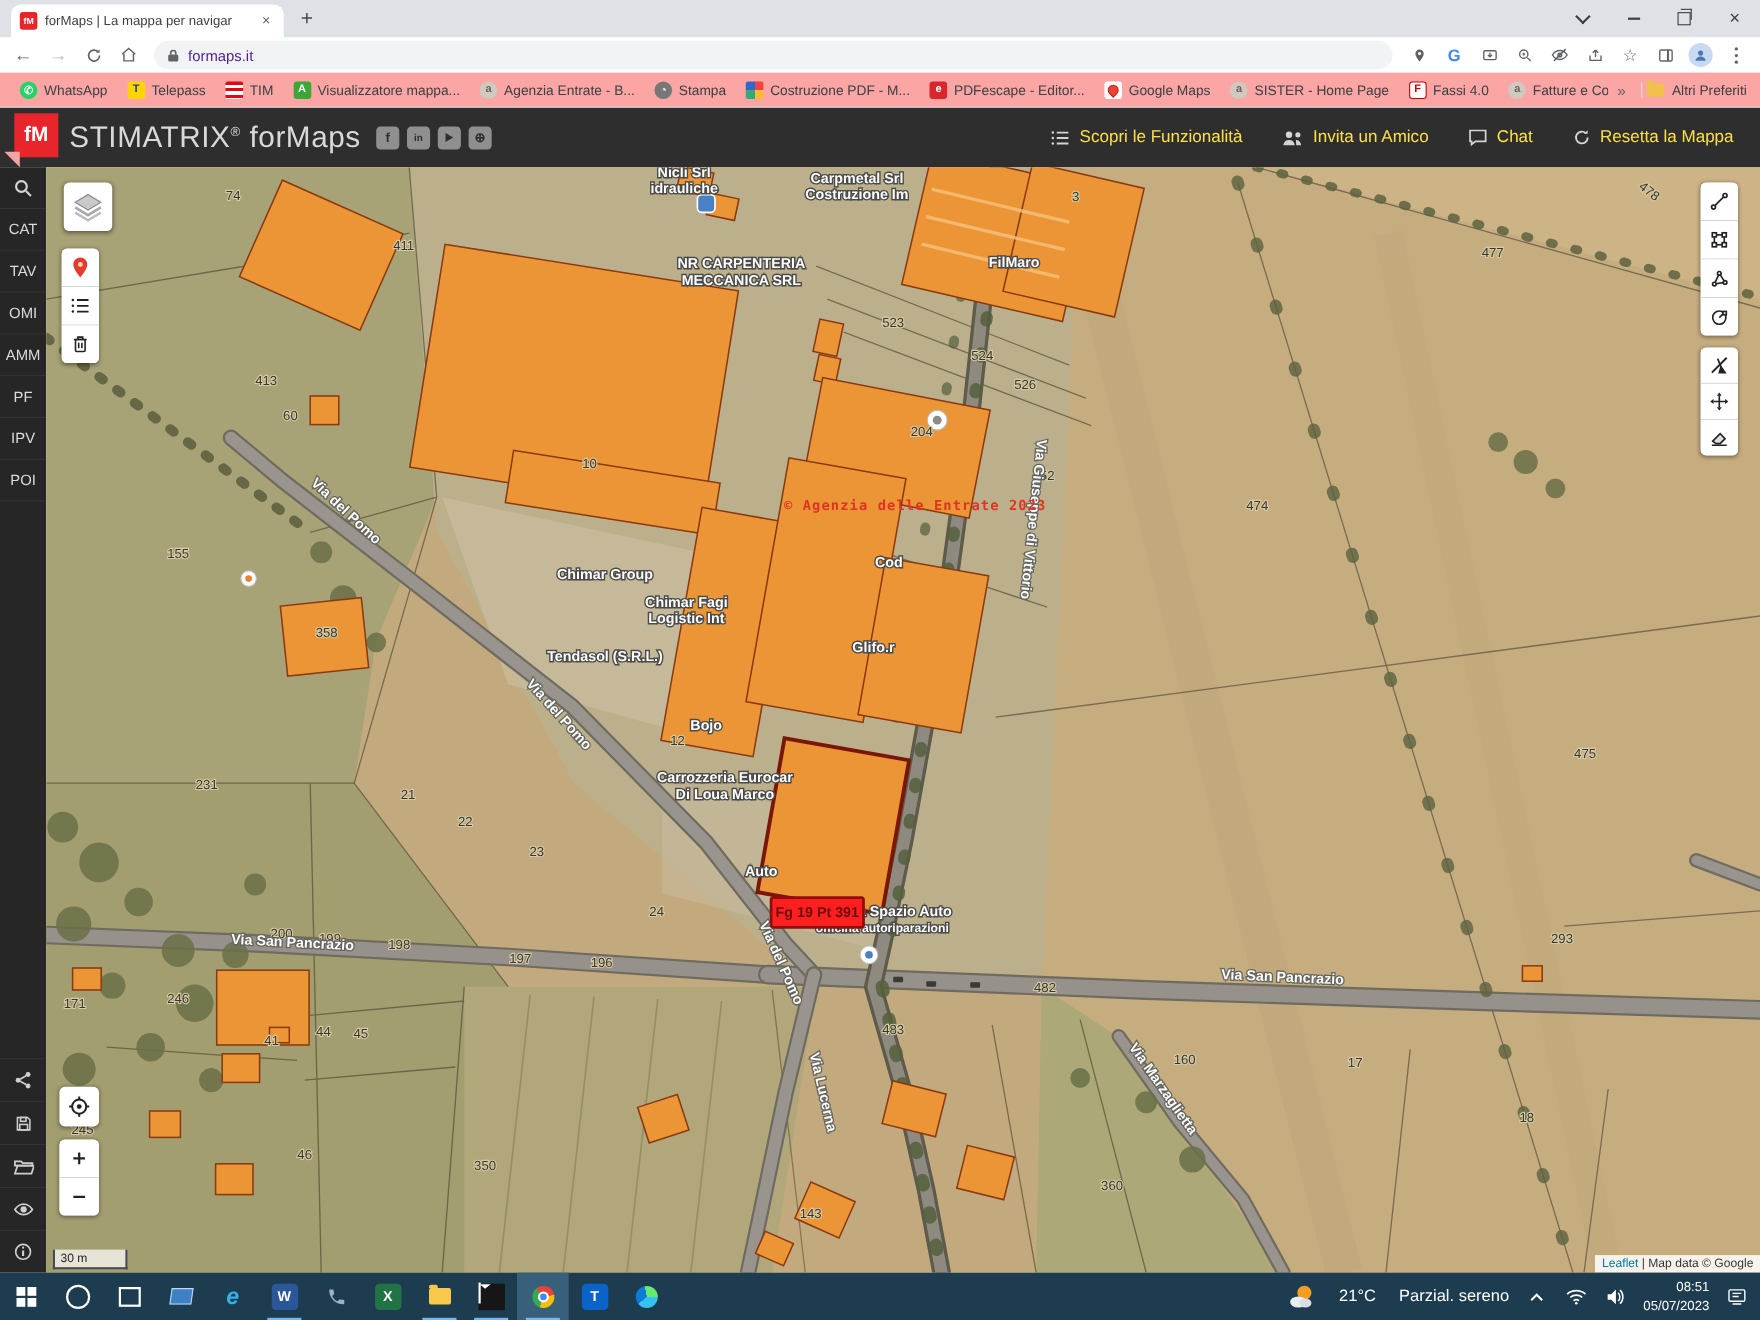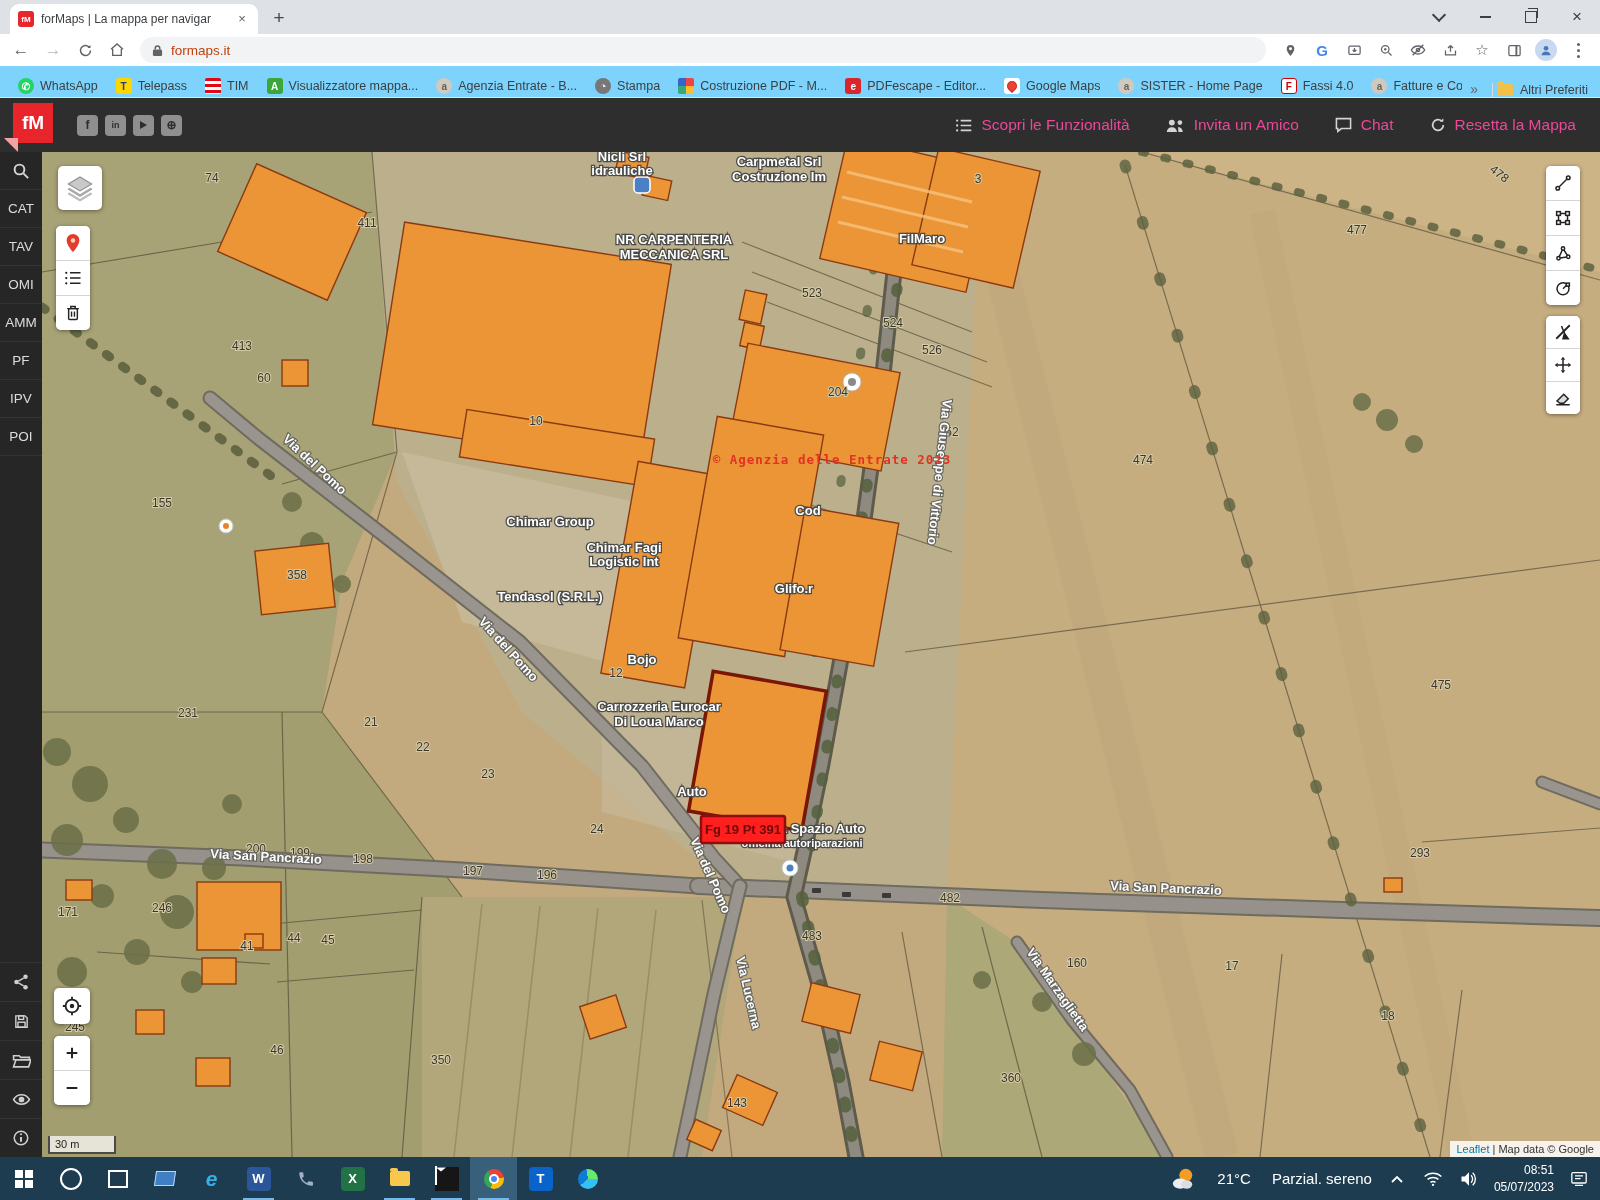--- a/index.html
+++ b/index.html
@@ -23,28 +23,28 @@
   .mini{width:11px;height:2px;background:#3c4043;}
   .maxi{width:10px;height:10px;border:1.5px solid #3c4043;position:relative;}
   .maxi::before{content:"";position:absolute;left:2px;top:-4px;width:9px;height:9px;border:1.5px solid #3c4043;border-left:none;border-bottom:none;}
   .closx{font-size:17px;color:#3c4043;}
   .closx::before{content:"×";}
 
   .toolbar{position:absolute;left:0;top:34px;width:100%;height:32px;background:#fff;display:flex;align-items:center;padding:0 8px;box-sizing:border-box;gap:6px;}
   .navic{width:26px;height:26px;display:flex;align-items:center;justify-content:center;font-size:17px;color:#5f6368;border-radius:50%;flex:none;}
   .navic.dis{color:#b6b9be;}
   .omnibox{flex:1;height:26px;background:#f1f3f4;border-radius:13px;display:flex;align-items:center;padding:0 12px;gap:8px;margin:0 4px;}
-  .urltxt{font-size:13.5px;color:#c2410c;}
+  .urltxt{font-size:13.5px;color:#4c1d95;}
   .obicons{display:flex;align-items:center;gap:4px;flex:none;}
   .obic{width:28px;height:26px;display:flex;align-items:center;justify-content:center;color:#5f6368;font-size:15px;flex:none;}
   .avatar{width:22px;height:22px;border-radius:50%;background:#c8d9f2;display:flex;align-items:center;justify-content:center;}
   .kebab{width:3px;height:3px;border-radius:50%;background:#5f6368;box-shadow:0 6px 0 #5f6368,0 -6px 0 #5f6368;}
 
-  .bookbar{position:absolute;left:0;top:66px;width:100%;height:32px;background:#7dd3fc;border-bottom:1px solid #e4e6e8;
-     display:flex;align-items:flex-end;padding:0 12px;box-sizing:border-box;}
+  .bookbar{position:absolute;left:0;top:66px;width:100%;height:32px;background:#fca5a5;border-bottom:1px solid #e4e6e8;
+     display:flex;align-items:center;padding:0 12px;box-sizing:border-box;}
   .bmarks{display:flex;align-items:center;gap:6px;flex:1;overflow:hidden;white-space:nowrap;}
   .bm{display:flex;align-items:center;gap:6px;padding:3px 6px;border-radius:5px;flex:none;}
   .bm span.lbl{font-size:12.5px;color:#3c4043;}
   .fav{width:16px;height:16px;flex:none;display:flex;align-items:center;justify-content:center;font-size:10px;font-weight:bold;border-radius:3px;color:#fff;}
   .fv-wa{background:#25d366;border-radius:50%;}.fv-wa::before{content:"✆";font-size:10px;}
   .fv-tp{background:#ffd500;color:#1a3f8b;}.fv-tp::before{content:"T";}
   .fv-tim{background:repeating-linear-gradient(#e30613 0 3px,#fff 3px 6px);border-radius:2px;}
   .fv-adb{background:#3da639;}.fv-adb::before{content:"A";}
   .fv-age{background:#cfc9bf;border-radius:50%;color:#6b6257;}.fv-age::before{content:"a";}
   .fv-stm{background:#777;border-radius:50%;}.fv-stm::before{content:"◔";font-size:11px;color:#eee;}
@@ -64,21 +64,21 @@
   .appheader{position:absolute;left:0;top:98px;width:100%;height:54px;background:#2e2e2e;display:flex;align-items:center;}
   .fmlogo{position:relative;width:40px;height:40px;background:#e8252b;margin:0 10px 4px 13px;flex:none;
      display:flex;align-items:center;justify-content:center;color:#fff;font-weight:bold;font-size:19px;}
   .fmlogo::after{content:"";position:absolute;left:-9px;bottom:-9px;border-style:solid;border-width:0 14px 14px 0;border-color:transparent #f4a2a4 transparent transparent;}
   .brand{color:#d9d9d9;font-size:27px;letter-spacing:.5px;white-space:nowrap;}
   .brand sup{font-size:12px;}
   .socials{display:flex;gap:7px;margin-left:14px;}
   .soc{width:21px;height:21px;border-radius:4px;background:#8f8f8f;color:#2e2e2e;font-size:12px;font-weight:bold;
        display:flex;align-items:center;justify-content:center;}
   .hmenu{margin-left:auto;display:flex;align-items:center;gap:36px;padding-right:24px;}
-  .hitem{display:flex;align-items:center;gap:9px;color:#ec4899;font-size:15.5px;white-space:nowrap;}
+  .hitem{display:flex;align-items:center;gap:9px;color:#fde047;font-size:15.5px;white-space:nowrap;}
   .hitem svg{flex:none;}
 
   
   .content{position:absolute;left:0;top:152px;width:1600px;height:1005px;}
   .sidenav{position:absolute;left:0;top:0;width:42px;height:100%;background:#262626;}
   .snrow{height:37px;display:flex;align-items:center;justify-content:center;color:#dcdcdc;font-size:13.5px;border-bottom:1px solid #333;}
   .snbot{position:absolute;left:0;bottom:0;width:100%;}
   .snbot .snrow{border-top:1px solid #333;border-bottom:none;height:38px;}
 
   .map{position:absolute;left:42px;top:0;width:1558px;height:1005px;overflow:hidden;background:#c3aa7e;}
@@ -297,20 +297,21 @@
     </div>
     <div class="bm-more">»</div>
     <div class="otherbk">
       <span class="folderic"></span>
       <span>Altri Preferiti</span>
     </div>
   </div>
 
   <div class="appheader">
     <div class="fmlogo">fM</div>
+    <div class="brand"><span>STIMATRIX</span><sup>®</sup><span> forMaps</span></div>
     <div class="socials">
       <span class="soc">f</span>
       <span class="soc" style="font-size:9px;">in</span>
       <span class="soc">
           <span style="width:0;height:0;border-style:solid;border-width:4px 0 4px 7px;border-color:transparent transparent transparent #2e2e2e;"></span>
         </span>
       <span class="soc">⊕</span>
     </div>
     <div class="hmenu">
       <div class="hitem">

